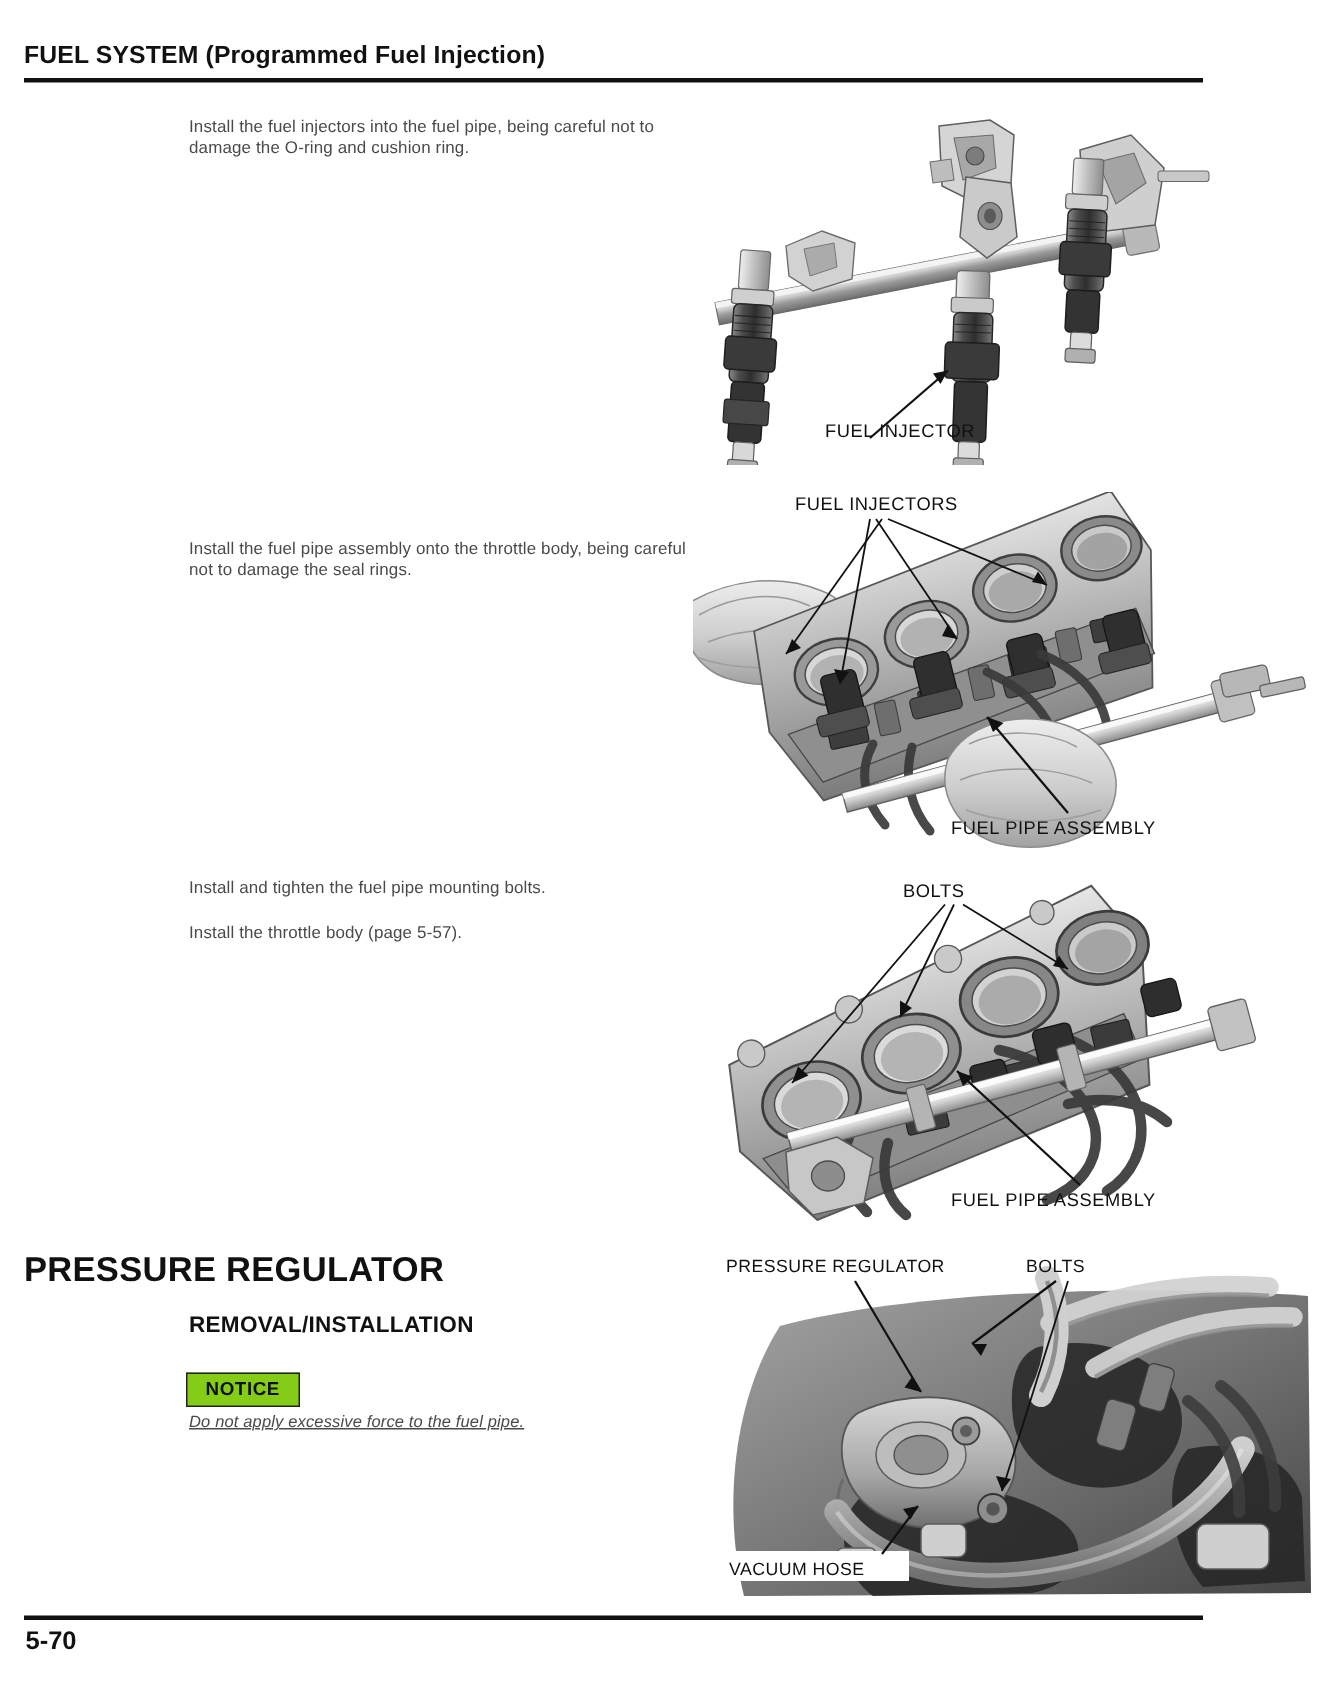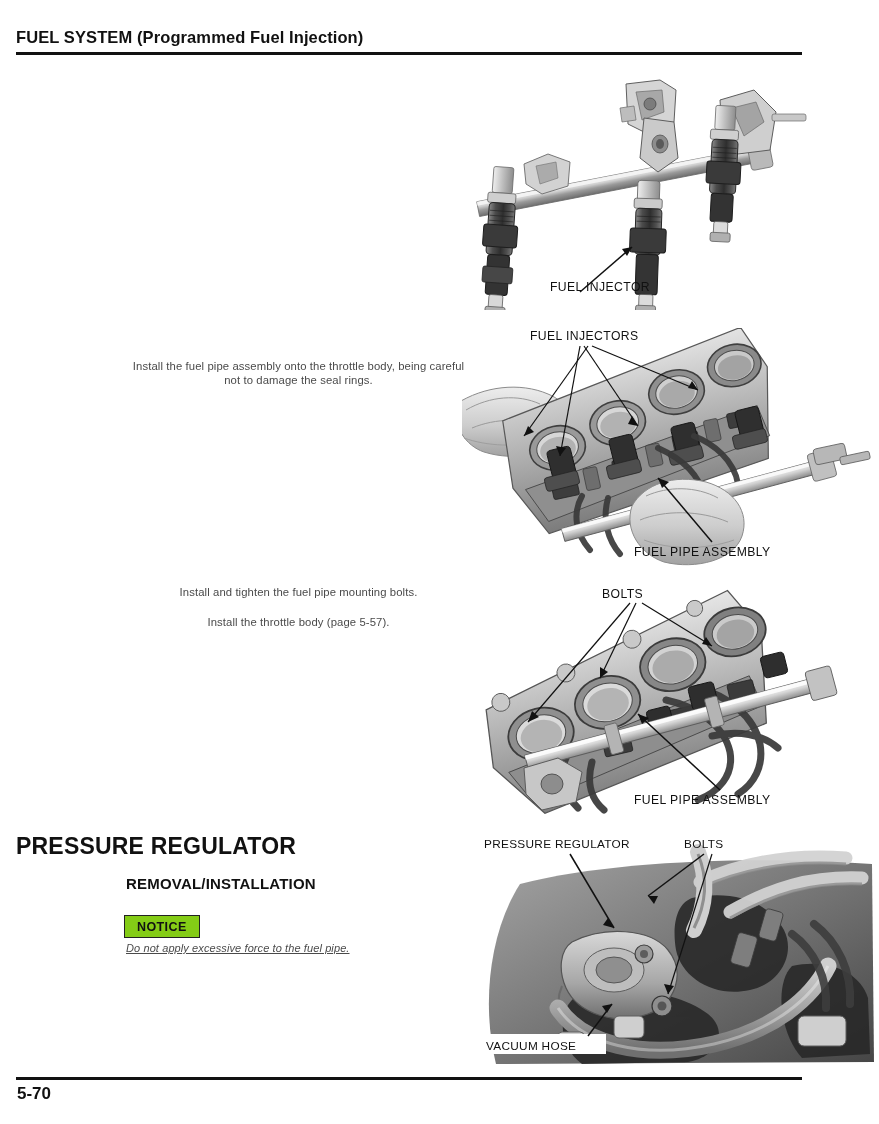--- a/index.html
+++ b/index.html
@@ -1,21 +1,21 @@
 <!DOCTYPE html>
 <html><head>
 <meta charset="utf-8">
 <style>
   html,body{margin:0;padding:0;background:#ffffff;}
   body{
     width:879px;height:1124px;position:relative;overflow:hidden;
     font-family:"Liberation Sans", sans-serif;color:#1a1a1a;
     -webkit-font-smoothing:antialiased;
   }
-  .page{position:absolute;inset:0;text-align:center;}
+  .page{position:absolute;inset:0;}
 
   
   .hdr-title{
     position:absolute;left:16px;top:28px;
     font-size:16.5px;font-weight:bold;letter-spacing:.1px;color:#111;
     white-space:nowrap;
   }
   .hdr-rule{
     position:absolute;left:16px;top:52px;width:786px;height:3px;background:#111;
   }
@@ -73,20 +73,21 @@
   }
 </style>
 </head>
 <body>
 
 <div class="page">
 
   <div class="hdr-title">FUEL SYSTEM (Programmed Fuel Injection)</div>
   <div class="hdr-rule"></div>
 
+  <div class="para" style="left:126px;top:78px;">Install the fuel injectors into the fuel pipe, being careful not to damage the O-ring and cushion ring.</div>
 
   <div class="para" style="left:126px;top:331px;margin-top:28px;">Install the fuel pipe assembly onto the throttle body, being careful not to damage the seal rings.</div>
 
   <div class="para" style="left:126px;top:585px;">Install and tighten the fuel pipe mounting bolts.</div>
   <div class="para" style="left:126px;top:615px;">Install the throttle body (page 5-57).</div>
 
   <div class="sec-h1">PRESSURE REGULATOR</div>
   <div class="sec-h2">REMOVAL/INSTALLATION</div>
 
   <div class="notice-box">

